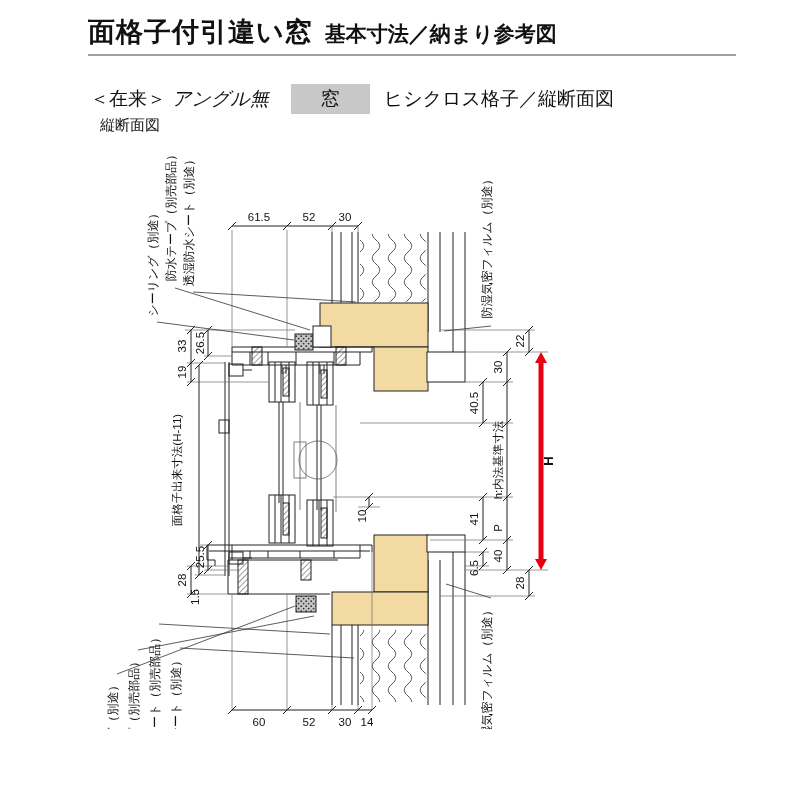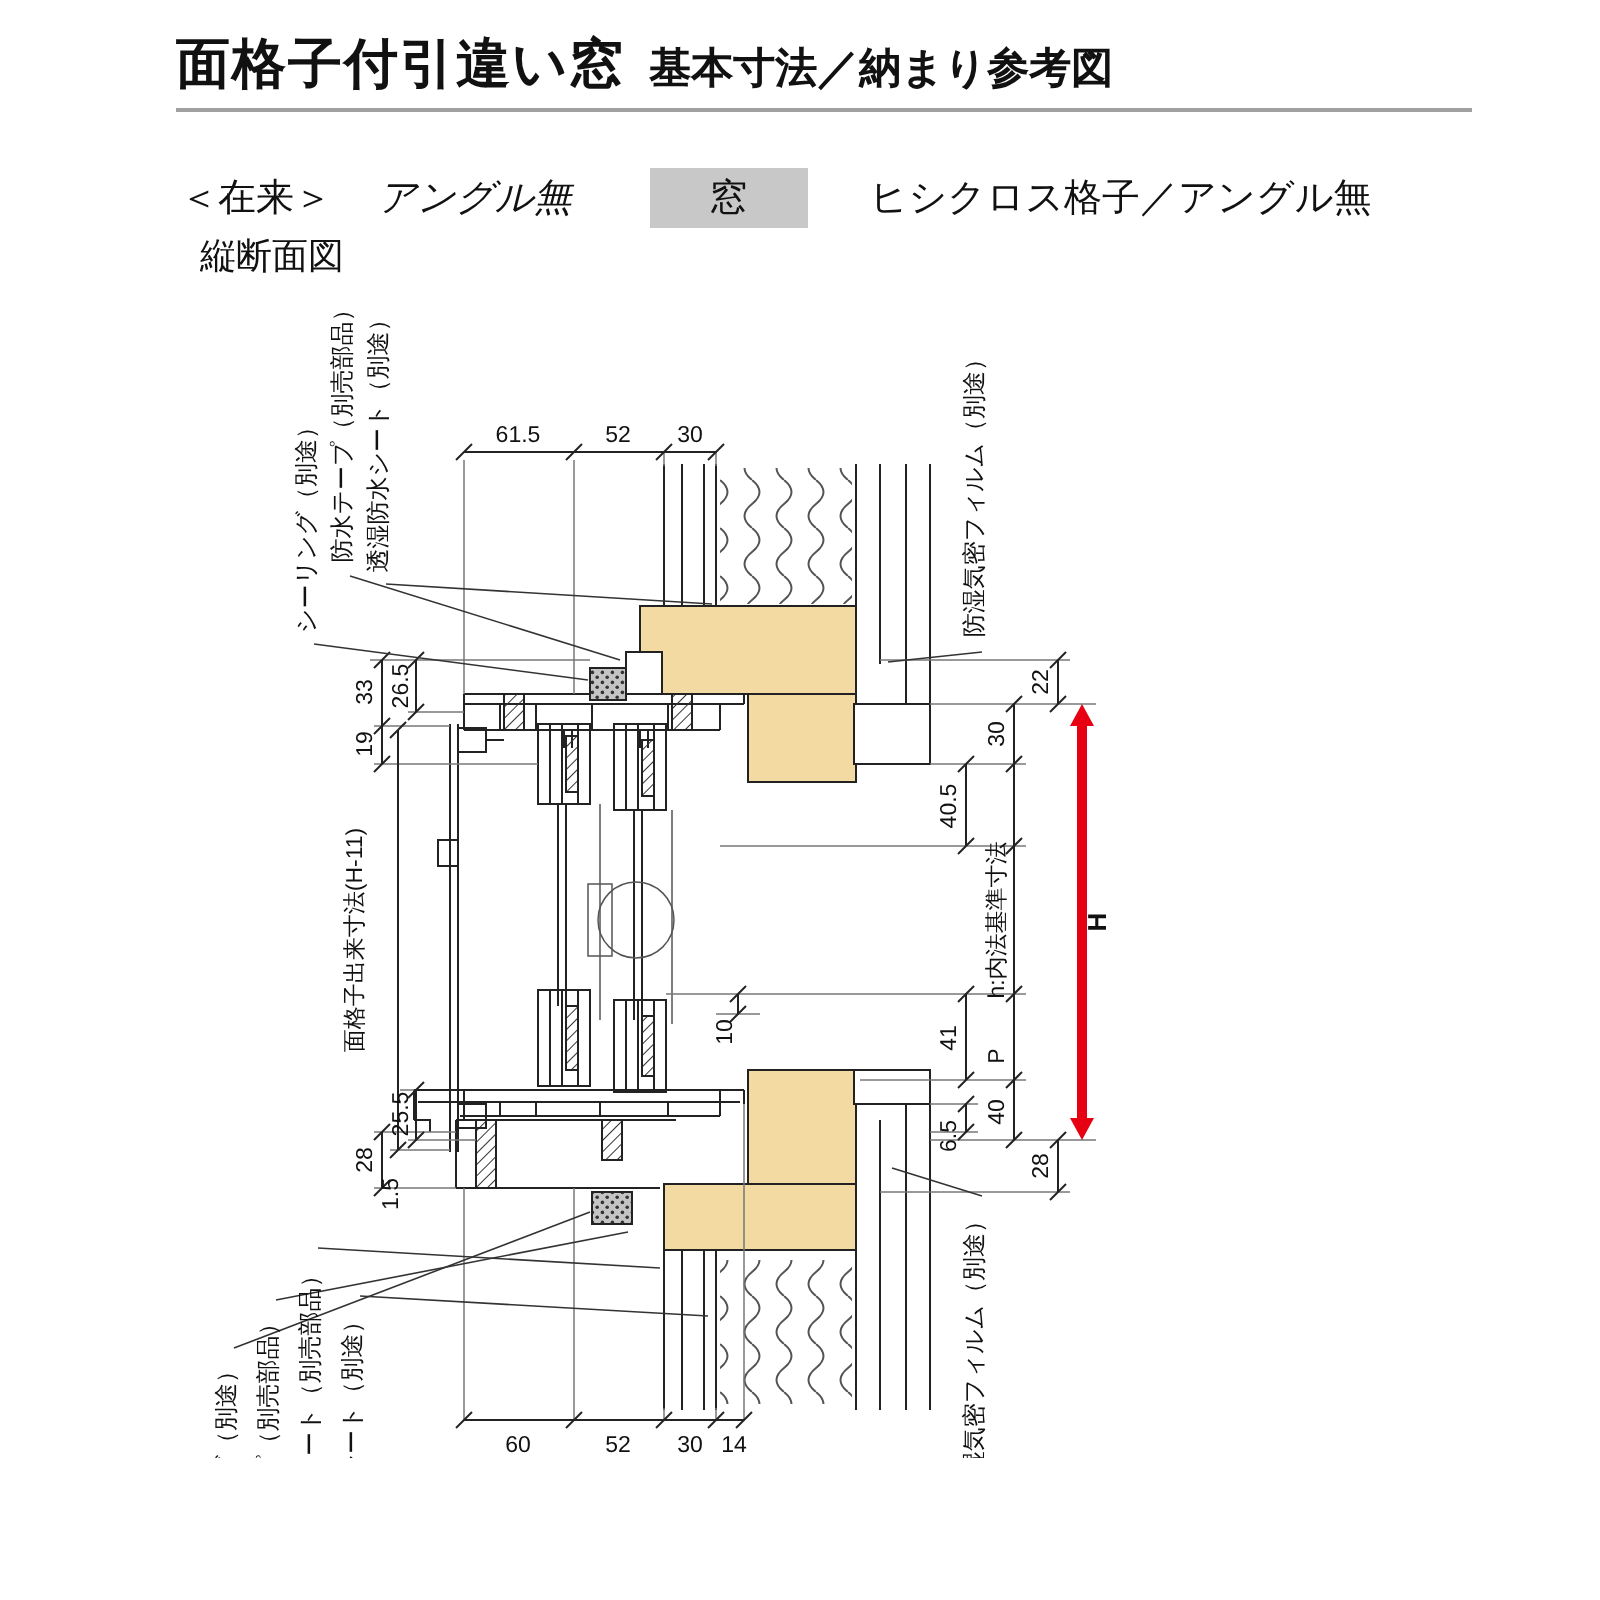--- a/index.html
+++ b/index.html
@@ -2,46 +2,46 @@
 <html><head>
 <meta charset="utf-8">
 <style>
   html,body{margin:0;padding:0;background:#fff;}
   .page{position:relative;width:800px;height:729px;background:#fff;overflow:hidden;
         font-family:"Liberation Sans","DejaVu Sans",sans-serif;color:#111;padding-left:40px;}
   .title-row{position:absolute;left:88px;top:14px;white-space:nowrap;}
   .title-main{font-size:27px;font-weight:bold;letter-spacing:1px;}
   .title-sub{font-size:21px;font-weight:bold;margin-left:12px;}
   .title-rule{position:absolute;left:88px;top:54px;width:648px;height:2px;background:#a0a0a0;}
-  .spec-row{position:absolute;left:90px;top:84px;font-size:19px;display:flex;align-items:center;gap:17px;}
+  .spec-row{position:absolute;left:90px;top:84px;font-size:19px;display:flex;align-items:center;}
   .spec-variant{margin-right:6px;}
   .spec-angle{margin-right:22px;font-style:italic;}
   .badge{background:#c8c8c8;padding:2px 30px;margin-right:14px;}
-  .section-label{position:absolute;left:100px;top:116px;font-size:18px;}
+  .section-label{position:absolute;left:100px;top:116px;font-size:15px;}
   svg.drawing{position:absolute;left:0;top:0;}
   svg text{font-family:"Liberation Sans","DejaVu Sans",sans-serif;fill:#111;}
   .dim{font-size:11.5px;}
   .callout{font-size:12px;}
   .hlab{font-size:13px;font-weight:bold;}
 </style>
 </head>
 <body>
 
 <div class="page">
 
   <div class="title-row">
     <span class="title-main">面格子付引違い窓</span><span class="title-sub">基本寸法／納まり参考図</span>
   </div>
   <div class="title-rule"></div>
 
   <div class="spec-row">
     <span class="spec-variant">＜在来＞</span>
     <span class="spec-angle">アングル無</span>
     <span class="badge">窓</span>
-    <span>ヒシクロス格子／アングル無</span>
+    <span>ヒシクロス格子／縦断面図</span>
   </div>
 
   <div class="section-label">縦断面図</div>
 
   <svg class="drawing" width="800" height="800" viewBox="0 0 800 800">
     <defs>
       <pattern id="insul" width="16" height="24" patternUnits="userSpaceOnUse">
         <path d="M8,0 C13,4 13,8 8,12 C3,16 3,20 8,24" fill="none" stroke="#555" stroke-width="1"></path>
       </pattern>
       <pattern id="hatch" width="4" height="4" patternUnits="userSpaceOnUse" patternTransform="rotate(45)">

